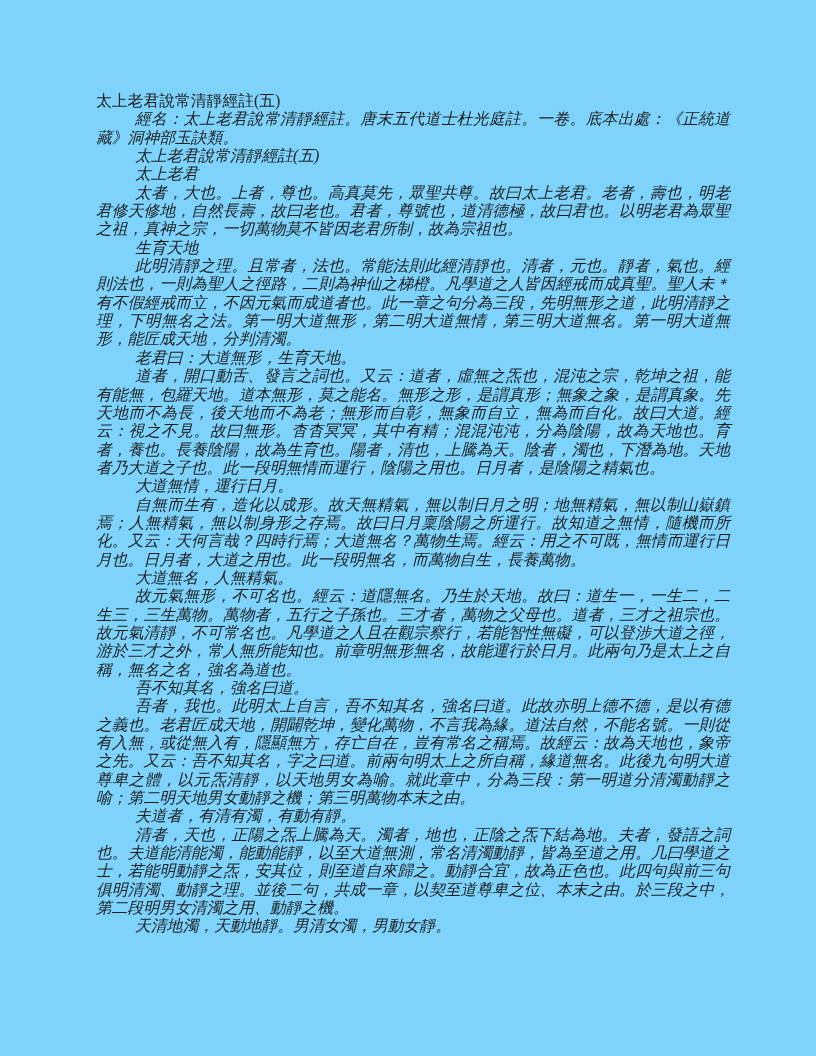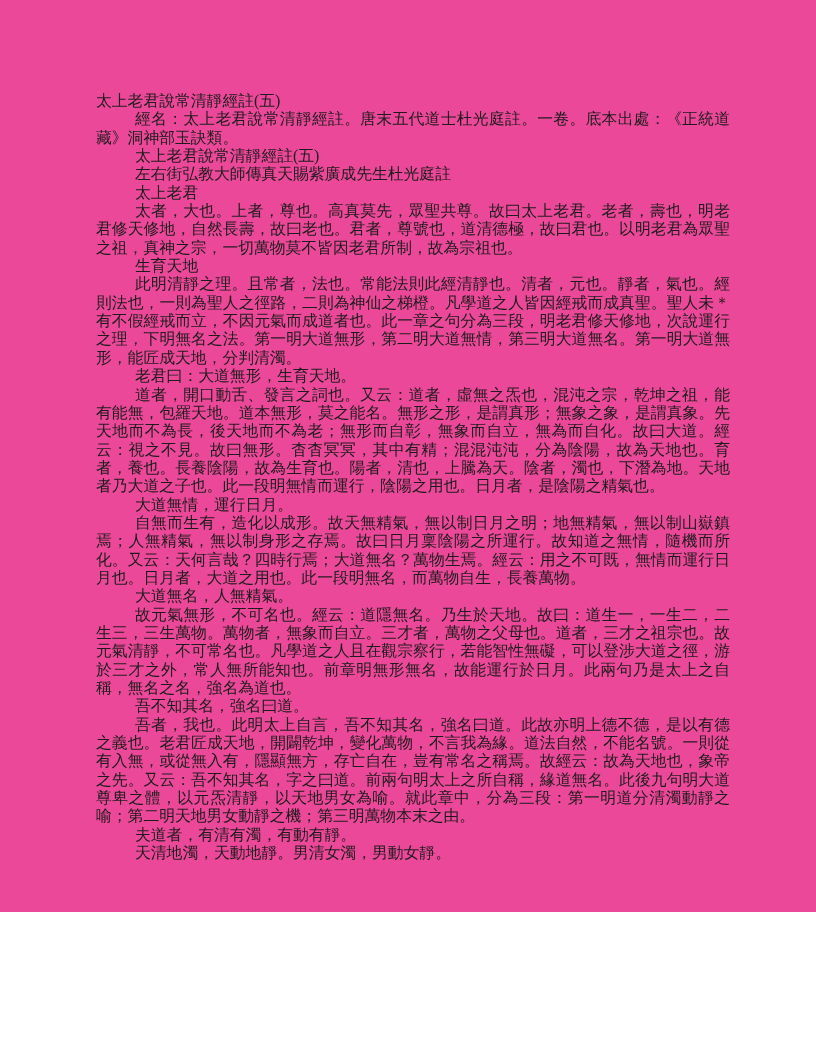--- a/index.html
+++ b/index.html
@@ -3,22 +3,22 @@
 <meta charset="utf-8">
 <style>
   html, body {
     margin: 0;
     padding: 0;
     background: #ffffff;
   }
   .page {
     position: relative;
     width: 816px;
-    height: 912px;
-    background: #ec4899;
+    height: 1056px;
+    background: #7dd3fc;
     overflow: hidden;
   }
   .doc-content {
     position: absolute;
     left: 96px;
     top: 92px;
     width: 634px;
     font-family: "Liberation Serif", "DejaVu Serif", serif;
     font-size: 15.8px;
     line-height: 18.35px;
@@ -27,39 +27,40 @@
     text-justify: inter-character;
   }
   .doc-content p {
     margin: 0;
     padding: 0;
     text-indent: 0;
     word-break: break-all;
   }
   .doc-content p.indent {
     text-indent: 39px;
+    font-style: italic;
   }
 </style>
 </head>
 <body>
 
 <div class="page">
   <div class="doc-content">
       <p>太上老君說常清靜經註(五)</p>
       <p class="indent">經名：太上老君說常清靜經註。唐末五代道士杜光庭註。一卷。底本出處：《正統道藏》洞神部玉訣類。</p>
       <p class="indent">太上老君說常清靜經註(五)</p>
-      <p class="indent">左右街弘教大師傳真天賜紫廣成先生杜光庭註</p>
       <p class="indent">太上老君</p>
       <p class="indent">太者，大也。上者，尊也。高真莫先，眾聖共尊。故曰太上老君。老者，壽也，明老君修天修地，自然長壽，故曰老也。君者，尊號也，道清德極，故曰君也。以明老君為眾聖之祖，真神之宗，一切萬物莫不皆因老君所制，故為宗祖也。</p>
       <p class="indent">生育天地</p>
-      <p class="indent">此明清靜之理。且常者，法也。常能法則此經清靜也。清者，元也。靜者，氣也。經則法也，一則為聖人之徑路，二則為神仙之梯橙。凡學道之人皆因經戒而成真聖。聖人未＊有不假經戒而立，不因元氣而成道者也。此一章之句分為三段，明老君修天修地，次說運行之理，下明無名之法。第一明大道無形，第二明大道無情，第三明大道無名。第一明大道無形，能匠成天地，分判清濁。</p>
+      <p class="indent">此明清靜之理。且常者，法也。常能法則此經清靜也。清者，元也。靜者，氣也。經則法也，一則為聖人之徑路，二則為神仙之梯橙。凡學道之人皆因經戒而成真聖。聖人未＊有不假經戒而立，不因元氣而成道者也。此一章之句分為三段，先明無形之道，此明清靜之理，下明無名之法。第一明大道無形，第二明大道無情，第三明大道無名。第一明大道無形，能匠成天地，分判清濁。</p>
       <p class="indent">老君曰：大道無形，生育天地。</p>
       <p class="indent">道者，開口動舌、發言之詞也。又云：道者，虛無之炁也，混沌之宗，乾坤之祖，能有能無，包羅天地。道本無形，莫之能名。無形之形，是謂真形；無象之象，是謂真象。先天地而不為長，後天地而不為老；無形而自彰，無象而自立，無為而自化。故曰大道。經云：視之不見。故曰無形。杳杳冥冥，其中有精；混混沌沌，分為陰陽，故為天地也。育者，養也。長養陰陽，故為生育也。陽者，清也，上騰為天。陰者，濁也，下潛為地。天地者乃大道之子也。此一段明無情而運行，陰陽之用也。日月者，是陰陽之精氣也。</p>
       <p class="indent">大道無情，運行日月。</p>
       <p class="indent">自無而生有，造化以成形。故天無精氣，無以制日月之明；地無精氣，無以制山嶽鎮焉；人無精氣，無以制身形之存焉。故曰日月稟陰陽之所運行。故知道之無情，隨機而所化。又云：天何言哉？四時行焉；大道無名？萬物生焉。經云：用之不可既，無情而運行日月也。日月者，大道之用也。此一段明無名，而萬物自生，長養萬物。</p>
       <p class="indent">大道無名，人無精氣。</p>
-      <p class="indent">故元氣無形，不可名也。經云：道隱無名。乃生於天地。故曰：道生一，一生二，二生三，三生萬物。萬物者，無象而自立。三才者，萬物之父母也。道者，三才之祖宗也。故元氣清靜，不可常名也。凡學道之人且在觀宗察行，若能智性無礙，可以登涉大道之徑，游於三才之外，常人無所能知也。前章明無形無名，故能運行於日月。此兩句乃是太上之自稱，無名之名，強名為道也。</p>
+      <p class="indent">故元氣無形，不可名也。經云：道隱無名。乃生於天地。故曰：道生一，一生二，二生三，三生萬物。萬物者，五行之子孫也。三才者，萬物之父母也。道者，三才之祖宗也。故元氣清靜，不可常名也。凡學道之人且在觀宗察行，若能智性無礙，可以登涉大道之徑，游於三才之外，常人無所能知也。前章明無形無名，故能運行於日月。此兩句乃是太上之自稱，無名之名，強名為道也。</p>
       <p class="indent">吾不知其名，強名曰道。</p>
       <p class="indent">吾者，我也。此明太上自言，吾不知其名，強名曰道。此故亦明上德不德，是以有德之義也。老君匠成天地，開闢乾坤，變化萬物，不言我為緣。道法自然，不能名號。一則從有入無，或從無入有，隱顯無方，存亡自在，豈有常名之稱焉。故經云：故為天地也，象帝之先。又云：吾不知其名，字之曰道。前兩句明太上之所自稱，緣道無名。此後九句明大道尊卑之體，以元炁清靜，以天地男女為喻。就此章中，分為三段：第一明道分清濁動靜之喻；第二明天地男女動靜之機；第三明萬物本末之由。</p>
       <p class="indent">夫道者，有清有濁，有動有靜。</p>
+      <p class="indent">清者，天也，正陽之炁上騰為天。濁者，地也，正陰之炁下結為地。夫者，發語之詞也。夫道能清能濁，能動能靜，以至大道無測，常名清濁動靜，皆為至道之用。几曰學道之士，若能明動靜之炁，安其位，則至道自來歸之。動靜合宜，故為正色也。此四句與前三句俱明清濁、動靜之理。並後二句，共成一章，以契至道尊卑之位、本末之由。於三段之中，第二段明男女清濁之用、動靜之機。</p>
       <p class="indent">天清地濁，天動地靜。男清女濁，男動女靜。</p>
     </div>
 </div>
 
 </body></html>

